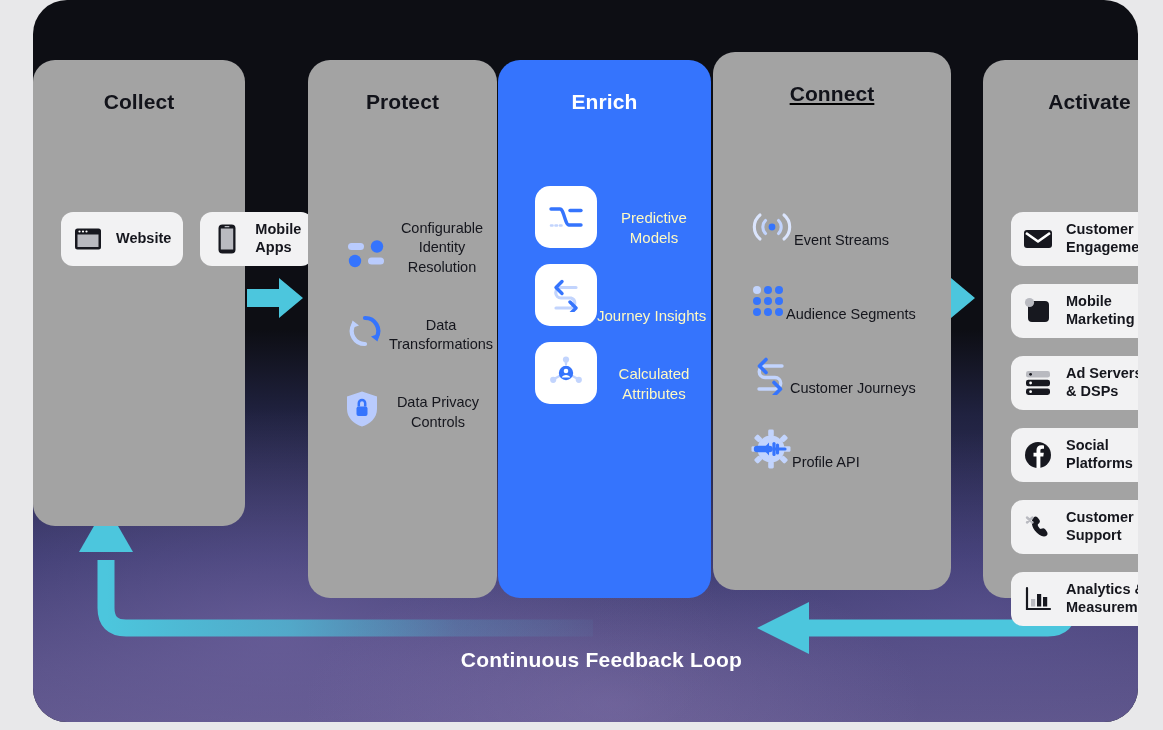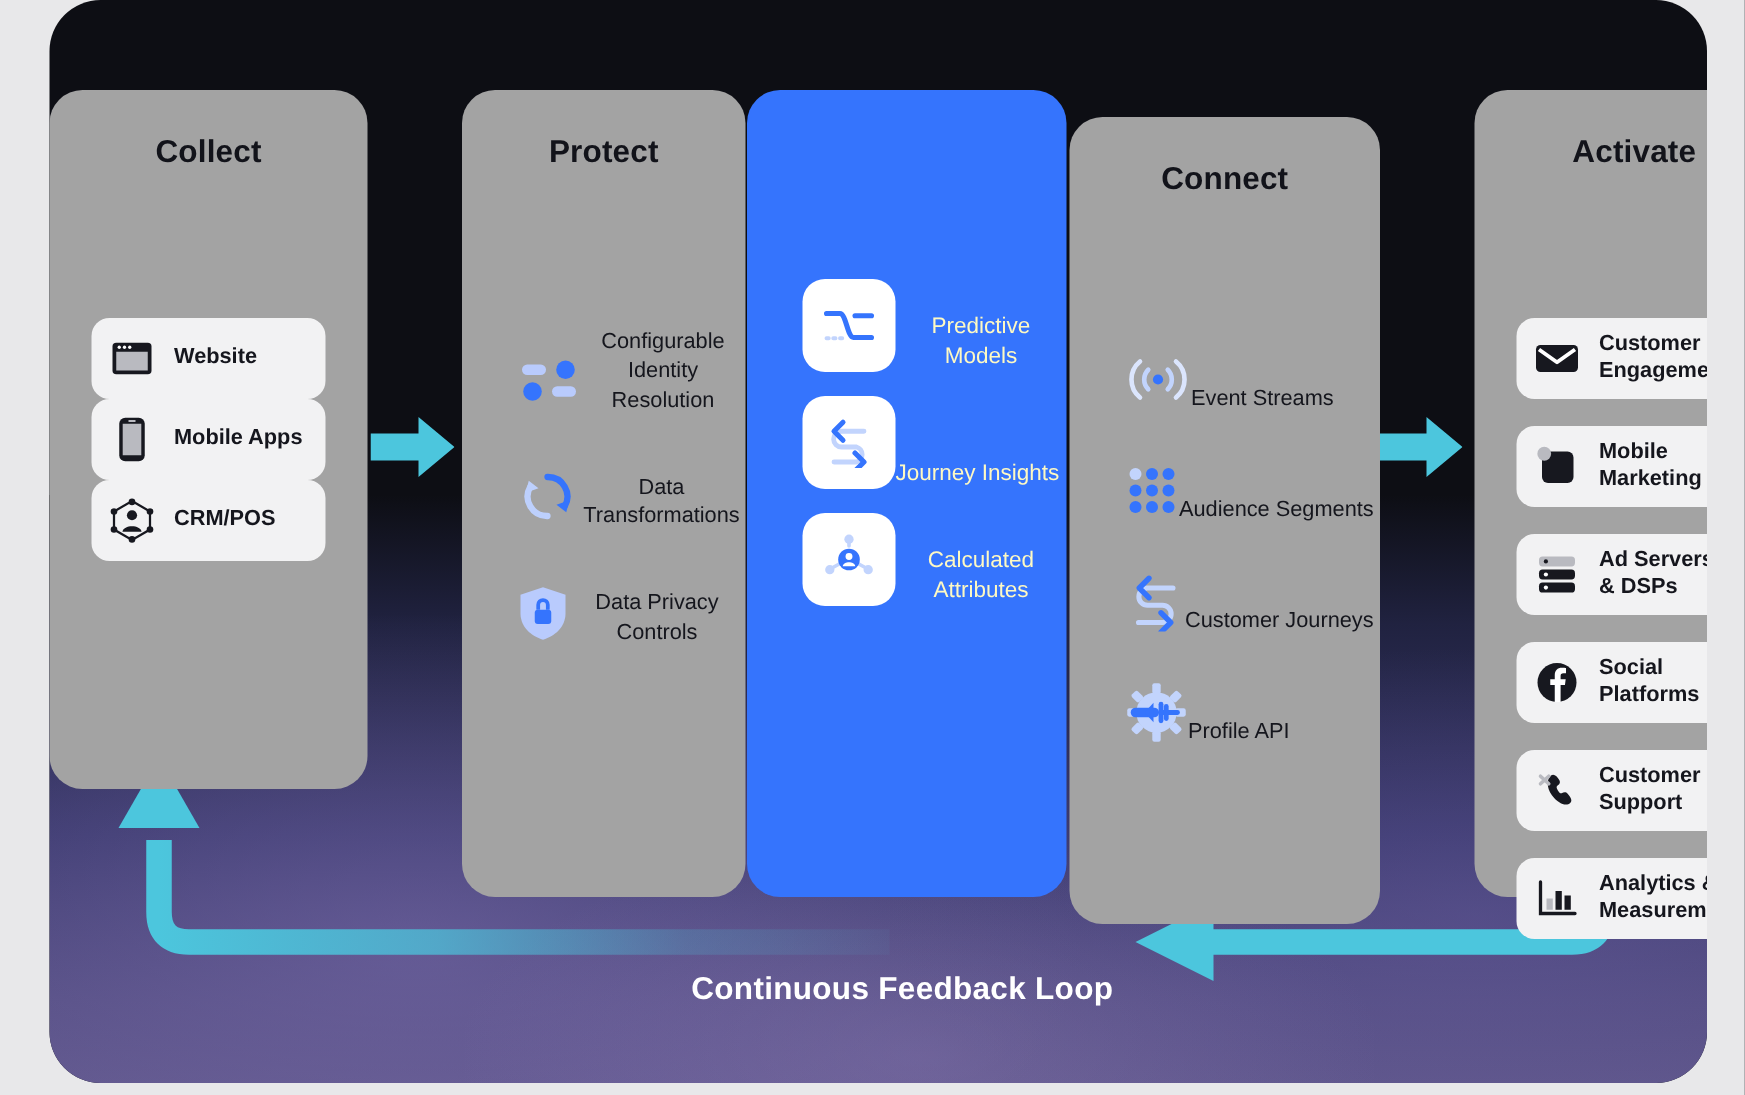--- a/index.html
+++ b/index.html
@@ -64,27 +64,27 @@
     display: flex; align-items: center;
     background: #f2f2f3;
     border-radius: 12px;
     height: 54px;
     padding: 0 12px;
     gap: 13px;
   }
   .chip-ico { width: 30px; height: 30px; flex: 0 0 30px; display:flex; align-items:center; justify-content:center; }
   .chip-lbl { font-size: 14.5px; font-weight: bold; color: #15161d; line-height: 1.22; }
 
-  #collect-list  { position:absolute; left: 28px; top: 152px; width: 156px; display:flex; flex-direction:column; }
+  #collect-list  { position:absolute; left: 28px; top: 152px; width: 156px; display:flex; flex-direction:row; gap: 17px; }
   #activate-list { position:absolute; left: 28px; top: 152px; width: 157px; display:flex; flex-direction:column; gap: 18px; }
 
   
   #col-protect { left: 275px; top: 60px; width: 189px; height: 538px; }
   #col-enrich  { left: 465px; top: 60px; width: 213px; height: 538px; background: #3574fd; }
-  #col-connect { left: 680px; top: 78px; width: 207px; height: 538px; }
+  #col-connect { left: 680px; top: 52px; width: 238px; height: 538px; text-decoration: underline; }
   #col-protect .col-title, #col-connect .col-title { margin-top: 30px; }
   #col-enrich  .col-title { margin-top: 30px; color: #ffffff; }
 
   .tile-list { position: absolute; left: 0; width: 100%; display: flex; flex-direction: column; }
   #protect-list { top: 148px;  gap: 28px; }
   #enrich-list  { top: 126px;  gap: 16px; }
   #connect-list { top: 152px;  gap: 28px; }
 
   .tile { display: flex; align-items: flex-end; margin-left: 37px; }
   .tile-ico { height: 46px; display: flex; align-items: center; justify-content: center; }
@@ -234,20 +234,21 @@
             <path d="M13.8 16.5 L13.8 13.2 A3.2 3.2 0 0 1 20.2 13.2 L20.2 16.5" stroke="#3574fd" stroke-width="2.5" fill="none"></path>
           </svg>
         </span>
         <span class="tile-lbl">Data Privacy Controls</span>
       </div>
 
     </div>
   </div>
 
   <div class="col" id="col-enrich" style="background: rgb(53, 116, 253);">
+    <div class="col-title">Enrich</div>
     <div class="tile-list" id="enrich-list">
 
       <div class="tile">
         <span class="tile-ico">
           <span class="plate">
             <svg width="36" height="30" viewBox="0 0 36 30">
               <path d="M3 7 L12 7 C16 7 17 23 21 23 L33 23" stroke="#3574fd" stroke-width="3.4" fill="none" stroke-linecap="round" stroke-linejoin="round"></path>
               <path d="M22 8.5 L33 8.5" stroke="#3574fd" stroke-width="3.4" stroke-linecap="round"></path>
               <path d="M3 23.5 L16 23.5" stroke="#c2d4fd" stroke-width="2.6" stroke-linecap="round" stroke-dasharray="1.5 3"></path>
             </svg>

